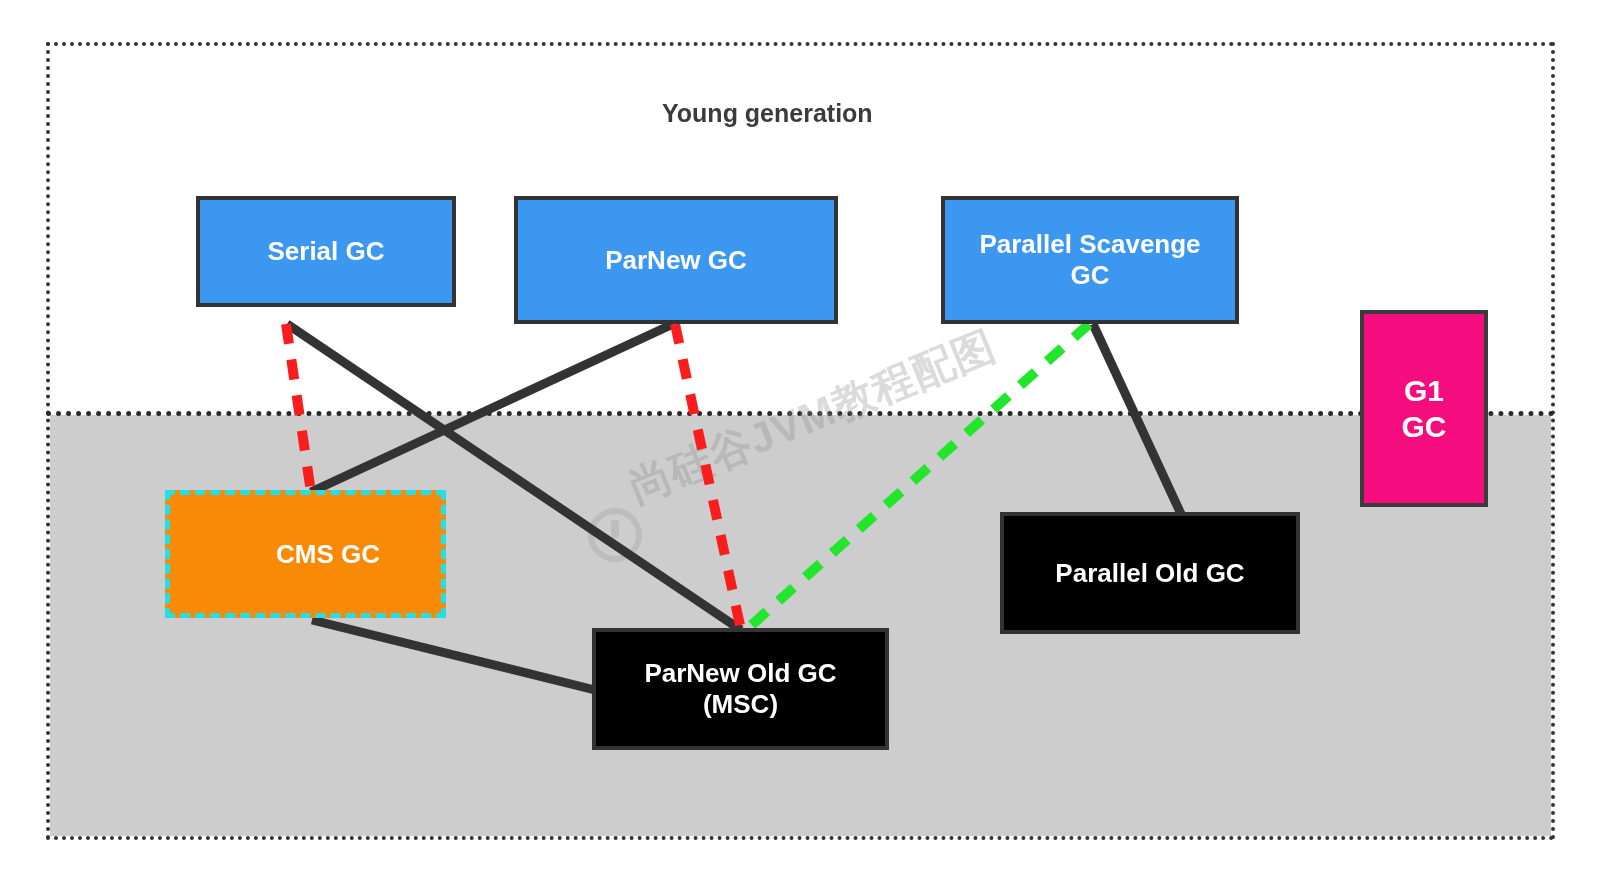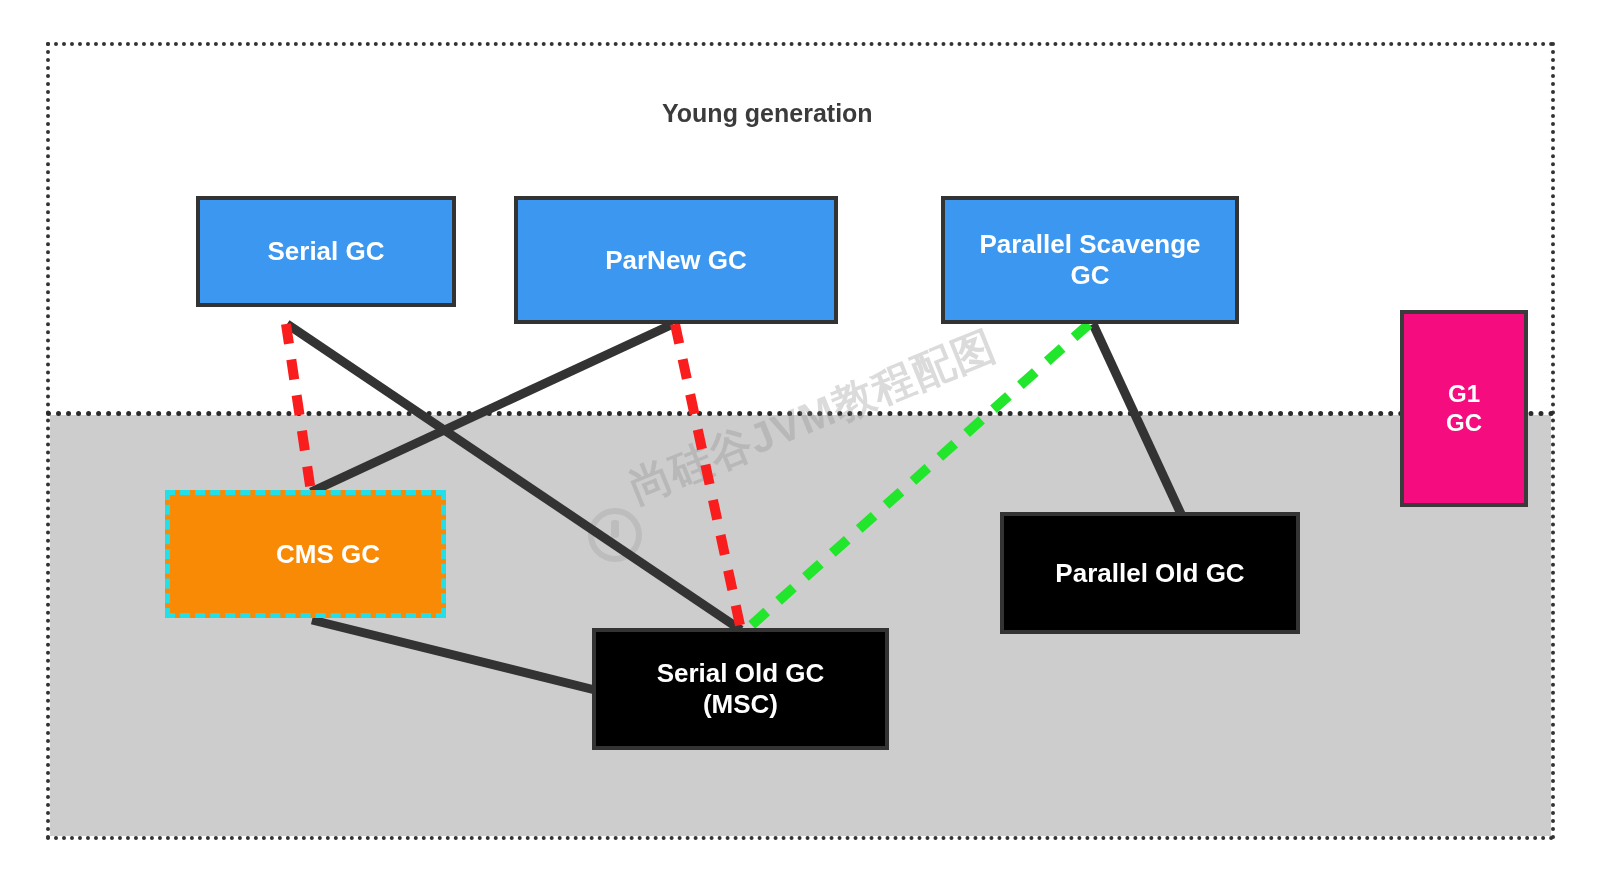--- a/index.html
+++ b/index.html
@@ -128,22 +128,21 @@
   }
   .gc-box.old-dashed {
     background: #f98a06;
     border: 5px dashed #23e0e8;
     font-size: 26px;
     padding-left: 45px;
   }
   .gc-box.g1 {
     background: #f50d80;
     border: 4px solid #3b3b3b;
-    font-size: 24px;
-    margin-left: 40px;
+    font-size: 30px;
   }
 
   #box-serial-gc           { left: 153px; top: 196px; width: 260px; height: 111px; margin-left: 43px; }
   #box-parnew-gc           { left: 514px; top: 196px; width: 324px; height: 128px; }
   #box-parallel-scavenge   { left: 941px; top: 196px; width: 298px; height: 128px; }
   #box-g1-gc               { left: 1360px; top: 310px; width: 128px; height: 197px; }
   #box-cms-gc              { left: 165px; top: 490px; width: 281px; height: 128px; }
   #box-serial-old-gc       { left: 592px; top: 628px; width: 297px; height: 122px; }
   #box-parallel-old-gc     { left: 1000px; top: 512px; width: 300px; height: 122px; }
 </style>
@@ -196,21 +195,21 @@
       <span>GC</span>
     </span>
   </div>
 
   <div class="gc-box old-dashed" id="box-cms-gc">
     <span>CMS GC</span>
   </div>
 
   <div class="gc-box old" id="box-serial-old-gc">
     <span>
-      <span>Serial Old GC</span><br>
+      <span>ParNew Old GC</span><br>
       <span>(MSC)</span>
     </span>
   </div>
 
   <div class="gc-box old" id="box-parallel-old-gc">
     <span>Parallel Old GC</span>
   </div>
 
 </div>
 

